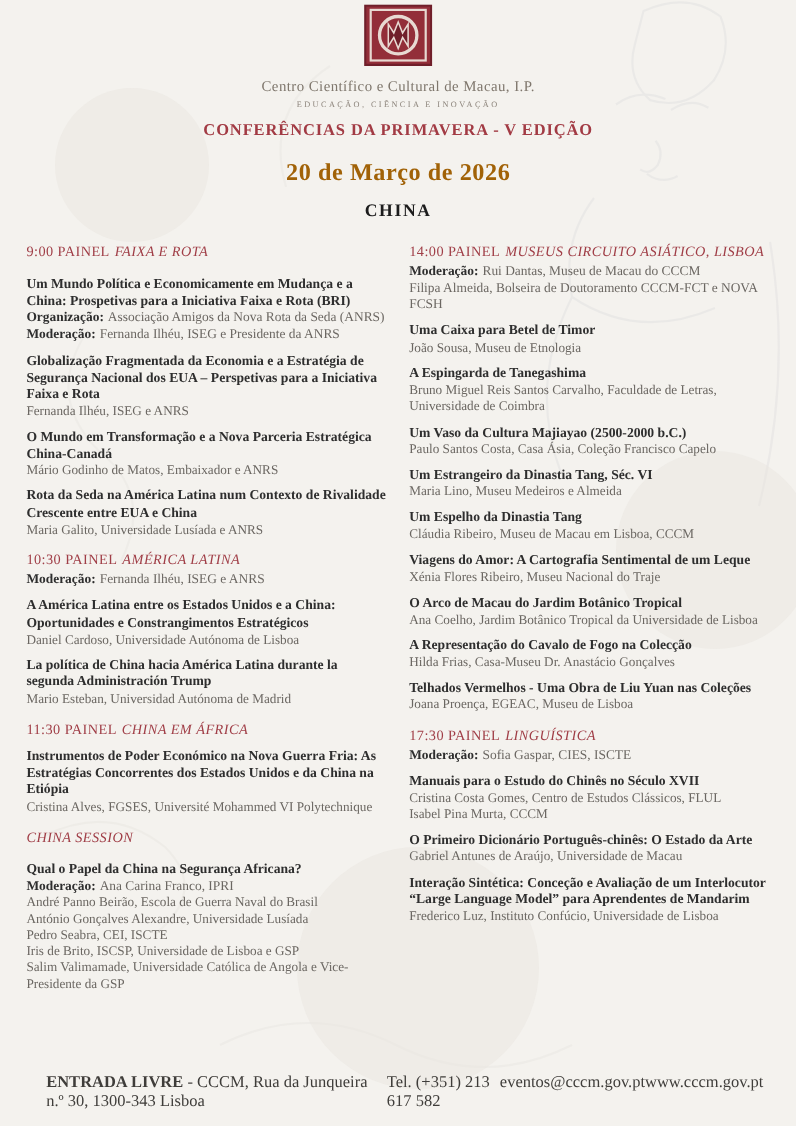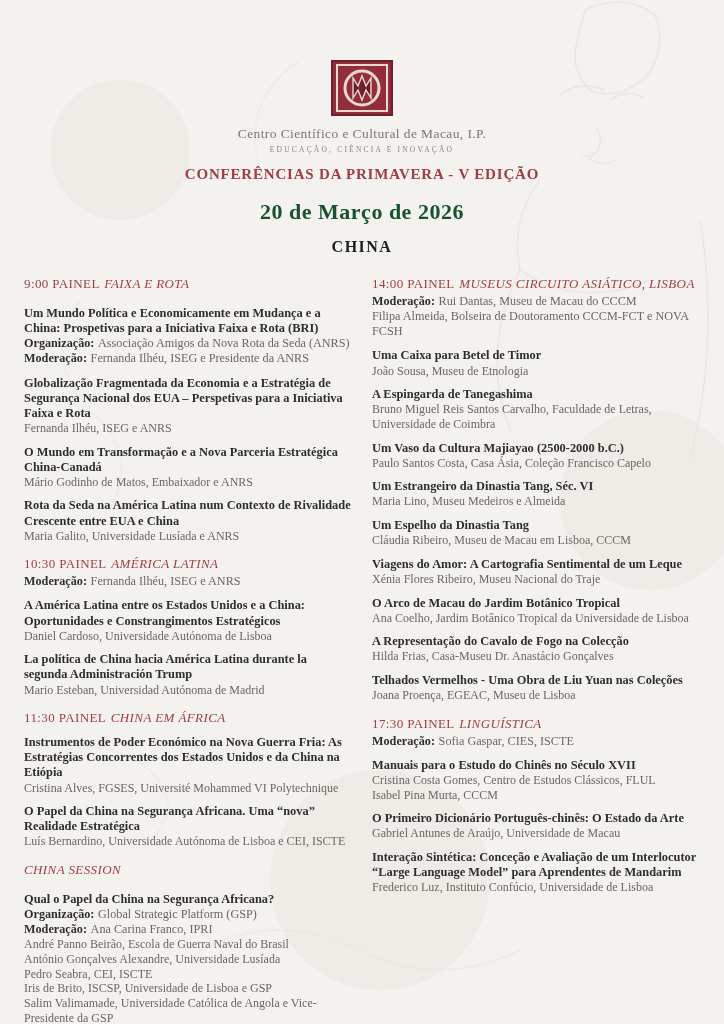--- a/index.html
+++ b/index.html
@@ -8,26 +8,26 @@
     font-family:"Liberation Serif","DejaVu Serif",serif;
     background:#f4f2ee;
     position:relative;
     overflow:hidden;
     color:#333;
   }
   .bg-art{position:absolute;inset:0;pointer-events:none;z-index:0;}
   .page{position:relative;z-index:1;width:724px;height:1024px;}
 
   
-  .header{text-align:center;padding-top:14px;margin-top:46px;}
+  .header{text-align:center;padding-top:4px;}
   .logo{width:62px;height:56px;display:inline-block;}
   .org-name{margin-top:6px;font-size:13.5px;color:#7f776d;letter-spacing:.4px;}
   .org-tagline{margin-top:3px;font-size:7.5px;color:#8d857c;letter-spacing:2.2px;}
   .event-title{margin-top:12px;font-size:15px;font-weight:700;color:#a23b44;letter-spacing:.8px;}
-  .event-date{margin-top:16px;font-size:22px;font-weight:700;color:#14532d;letter-spacing:.5px;}
+  .event-date{margin-top:16px;font-size:22px;font-weight:700;color:#a16207;letter-spacing:.5px;}
   .event-theme{margin-top:13px;font-size:16px;font-weight:700;color:#1c1c1c;letter-spacing:1.5px;}
 
   
   .columns{display:flex;gap:20px;padding:20px 24px 0 24px;justify-content:space-between;}
   .col{width:328px;}
   .section{margin-bottom:13px;}
   .sec-head{color:#a03e47;font-size:13px;letter-spacing:.4px;margin-bottom:2px;}
   .head-plain{margin-right:.35em;}
   .head-italic{font-style:italic;}
   .talk{margin-top:9px;}
@@ -121,29 +121,24 @@
             <div class="talk-title">La política de China hacia América Latina durante la segunda Administración Trump</div>
             <div class="speaker">Mario Esteban, Universidad Autónoma de Madrid</div>
           </div>
         </section>
         <section class="section">
           <div class="sec-head"><span class="head-plain">11:30 PAINEL</span><span class="head-italic">CHINA EM ÁFRICA</span></div>
           <div class="talk">
             <div class="talk-title">Instrumentos de Poder Económico na Nova Guerra Fria: As Estratégias Concorrentes dos Estados Unidos e da China na Etiópia</div>
             <div class="speaker">Cristina Alves, FGSES, Université Mohammed VI Polytechnique</div>
           </div>
-          <div class="talk">
-            <div class="talk-title">O Papel da China na Segurança Africana. Uma “nova” Realidade Estratégica</div>
-            <div class="speaker">Luís Bernardino, Universidade Autónoma de Lisboa e CEI, ISCTE</div>
-          </div>
         </section>
         <section class="section">
           <div class="sec-head"><span class="head-italic">CHINA SESSION</span></div>
           <div class="talk-title lead">Qual o Papel da China na Segurança Africana?</div>
-          <div class="meta-line"><span class="meta-label">Organização:</span><span class="meta-value">Global Strategic Platform (GSP)</span></div>
           <div class="meta-line"><span class="meta-label">Moderação:</span><span class="meta-value">Ana Carina Franco, IPRI</span></div>
           <div class="plain-list">
             <div class="speaker">André Panno Beirão, Escola de Guerra Naval do Brasil</div>
             <div class="speaker">António Gonçalves Alexandre, Universidade Lusíada</div>
             <div class="speaker">Pedro Seabra, CEI, ISCTE</div>
             <div class="speaker">Iris de Brito, ISCSP, Universidade de Lisboa e GSP</div>
             <div class="speaker">Salim Valimamade, Universidade Católica de Angola e Vice-Presidente da GSP</div>
           </div>
         </section>
       </div>

